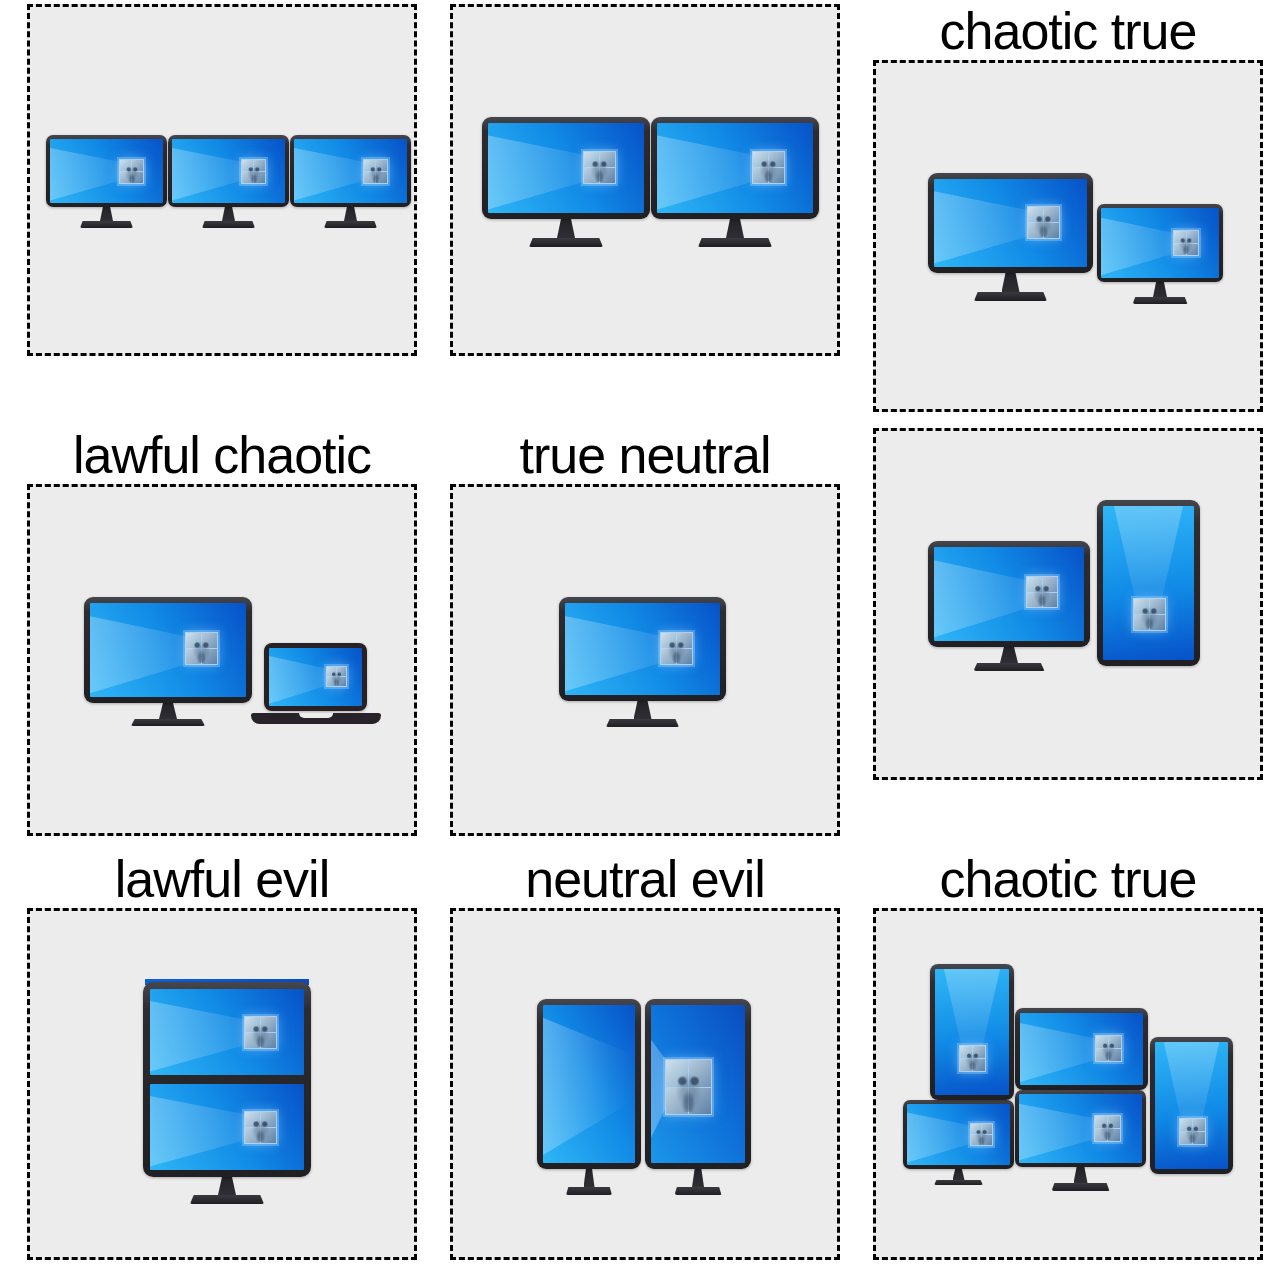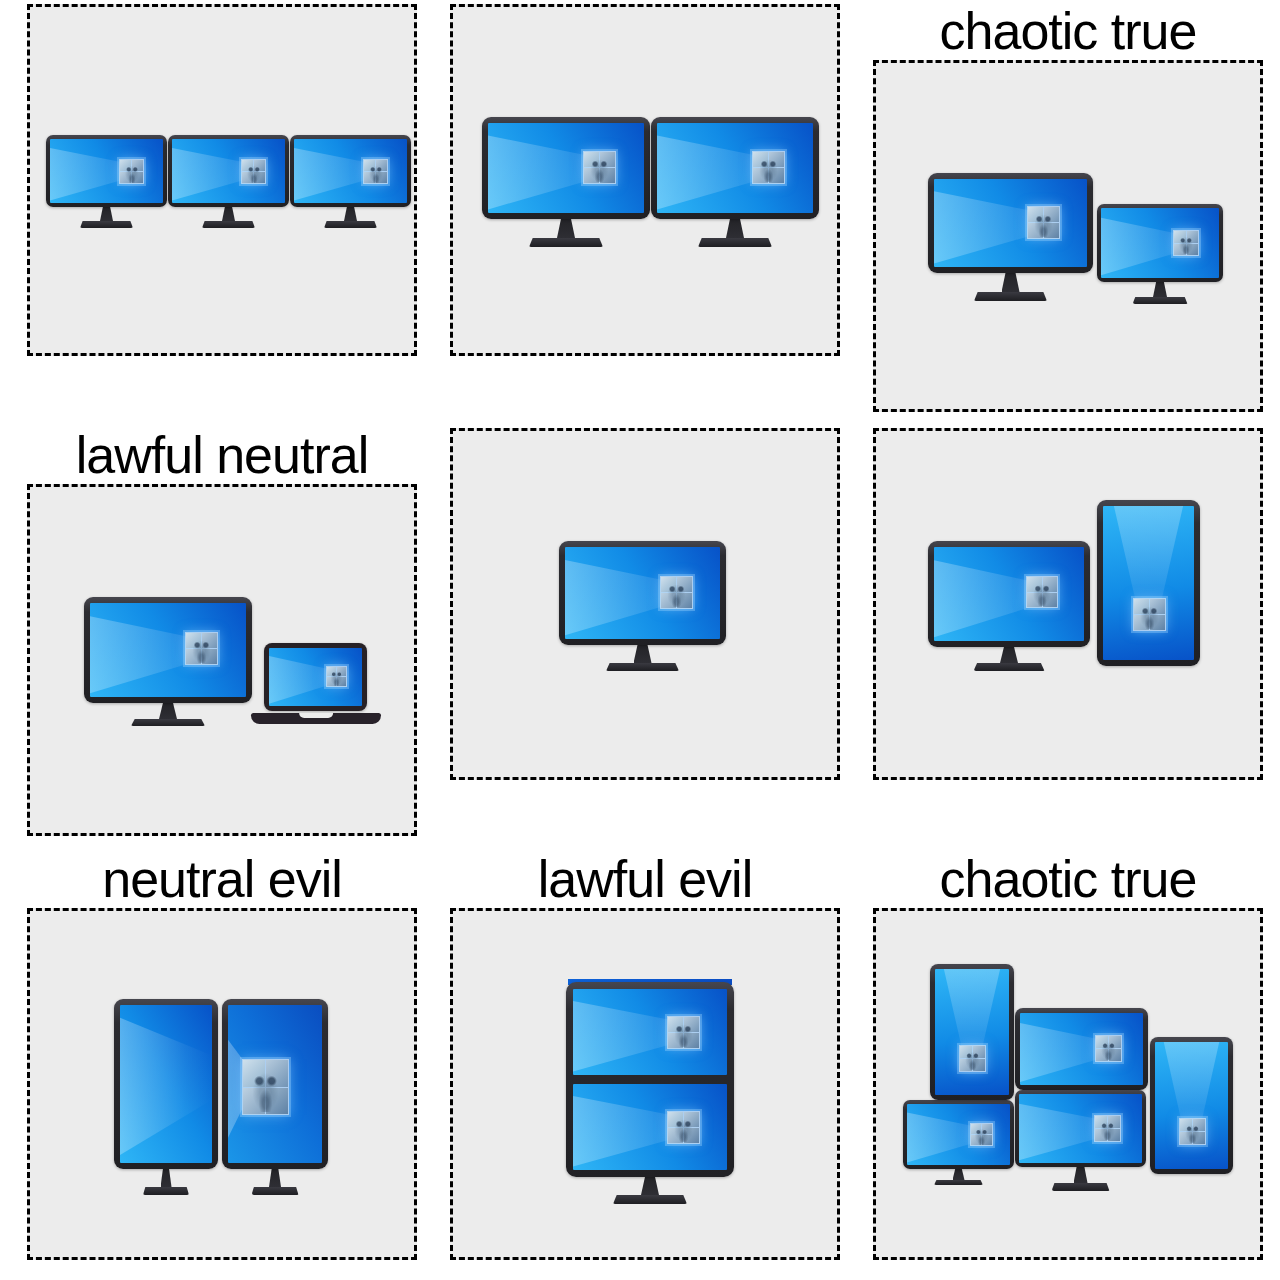--- a/index.html
+++ b/index.html
@@ -211,21 +211,21 @@
             </div>
           </div>
           <div class="stand">
             <div class="neck" style="width: 14px; height: 15px;"></div>
             <div class="base" style="width: 55px; height: 7px;"></div>
           </div>
         </div>
       </div>
   </div>
   <div class="cell">
-    <div class="cell-title">lawful neutral</div>
+    <div class="cell-title">lawful chaotic</div>
     <div class="cell-box">
         <div class="monitor" style="left: 54px; top: 110px; width: 168px;">
           <div class="frame" style="height: 106px; padding: 6px; border-radius: 9px;">
             <div class="screen wp-landscape" style="height: 94px;">
               <div class="winlogo" style="left: 95px; top: 29px; width: 31px; height: 31px;">
                 <div class="pane p1"></div>
                 <div class="pane p2"></div>
                 <div class="pane p3"></div>
                 <div class="pane p4"></div>
                 <div class="face"></div>
@@ -249,20 +249,21 @@
               </div>
             </div>
           </div>
           <div class="lbase" style="width: 130px; height: 11px; left: -13px; top: 70px;">
             <div class="lnotch"></div>
           </div>
         </div>
       </div>
   </div>
   <div class="cell">
+    <div class="cell-title">true neutral</div>
     <div class="cell-box">
         <div class="monitor" style="left: 106px; top: 110px; width: 167px;">
           <div class="frame" style="height: 104px; padding: 6px; border-radius: 9px;">
             <div class="screen wp-landscape" style="height: 92px;">
               <div class="winlogo" style="left: 95px; top: 29px; width: 31px; height: 31px;">
                 <div class="pane p1"></div>
                 <div class="pane p2"></div>
                 <div class="pane p3"></div>
                 <div class="pane p4"></div>
                 <div class="face"></div>
@@ -299,51 +300,20 @@
           <div class="frame" style="height: 166px; padding: 6px; border-radius: 9px;">
             <div class="screen wp-portrait" style="height: 154px;">
               <div class="winlogo" style="left: 30px; top: 92px; width: 31px; height: 31px;">
                 <div class="pane p1"></div>
                 <div class="pane p2"></div>
                 <div class="pane p3"></div>
                 <div class="pane p4"></div>
                 <div class="face"></div>
               </div>
             </div>
-          </div>
-        </div>
-      </div>
-  </div>
-  <div class="cell">
-    <div class="cell-title">neutral evil</div>
-    <div class="cell-box">
-        <div class="monitor" style="left: 84px; top: 88px; width: 104px;">
-          <div class="frame" style="height: 170px; padding: 6px; border-radius: 9px;">
-            <div class="screen wp-landscape wp-span" style="height: 158px;"></div>
-          </div>
-          <div class="stand">
-            <div class="neck" style="width: 11px; height: 18px;"></div>
-            <div class="base" style="width: 46px; height: 8px;"></div>
-          </div>
-        </div>
-        <div class="monitor" style="left: 192px; top: 88px; width: 106px;">
-          <div class="frame" style="height: 170px; padding: 6px; border-radius: 9px;">
-            <div class="screen wp-landscape wp-deep" style="height: 158px;">
-              <div class="winlogo" style="left: 14px; top: 54px; width: 45px; height: 54px;">
-                <div class="pane p1"></div>
-                <div class="pane p2"></div>
-                <div class="pane p3"></div>
-                <div class="pane p4"></div>
-                <div class="face"></div>
-              </div>
-            </div>
-          </div>
-          <div class="stand">
-            <div class="neck" style="width: 12px; height: 18px;"></div>
-            <div class="base" style="width: 47px; height: 8px;"></div>
           </div>
         </div>
       </div>
   </div>
   <div class="cell">
     <div class="cell-title">lawful evil</div>
     <div class="cell-box">
         <div class="monitor" style="left: 113px; top: 71px; width: 168px;">
           <div class="top-strip"></div>
           <div class="frame" style="height: 195px; padding: 7px; border-radius: 10px;">
@@ -368,20 +338,51 @@
             </div>
           </div>
           <div class="stand">
             <div class="neck" style="width: 18px; height: 18px;"></div>
             <div class="base" style="width: 74px; height: 9px;"></div>
           </div>
         </div>
       </div>
   </div>
   <div class="cell">
+    <div class="cell-title">neutral evil</div>
+    <div class="cell-box">
+        <div class="monitor" style="left: 84px; top: 88px; width: 104px;">
+          <div class="frame" style="height: 170px; padding: 6px; border-radius: 9px;">
+            <div class="screen wp-landscape wp-span" style="height: 158px;"></div>
+          </div>
+          <div class="stand">
+            <div class="neck" style="width: 11px; height: 18px;"></div>
+            <div class="base" style="width: 46px; height: 8px;"></div>
+          </div>
+        </div>
+        <div class="monitor" style="left: 192px; top: 88px; width: 106px;">
+          <div class="frame" style="height: 170px; padding: 6px; border-radius: 9px;">
+            <div class="screen wp-landscape wp-deep" style="height: 158px;">
+              <div class="winlogo" style="left: 14px; top: 54px; width: 45px; height: 54px;">
+                <div class="pane p1"></div>
+                <div class="pane p2"></div>
+                <div class="pane p3"></div>
+                <div class="pane p4"></div>
+                <div class="face"></div>
+              </div>
+            </div>
+          </div>
+          <div class="stand">
+            <div class="neck" style="width: 12px; height: 18px;"></div>
+            <div class="base" style="width: 47px; height: 8px;"></div>
+          </div>
+        </div>
+      </div>
+  </div>
+  <div class="cell">
     <div class="cell-title">chaotic true</div>
     <div class="cell-box">
         <div class="monitor" style="left: 27px; top: 189px; width: 111px;">
           <div class="frame" style="height: 69px; padding: 4px; border-radius: 7px;">
             <div class="screen wp-landscape" style="height: 61px;">
               <div class="winlogo" style="left: 63px; top: 19px; width: 21px; height: 21px;">
                 <div class="pane p1"></div>
                 <div class="pane p2"></div>
                 <div class="pane p3"></div>
                 <div class="pane p4"></div>

